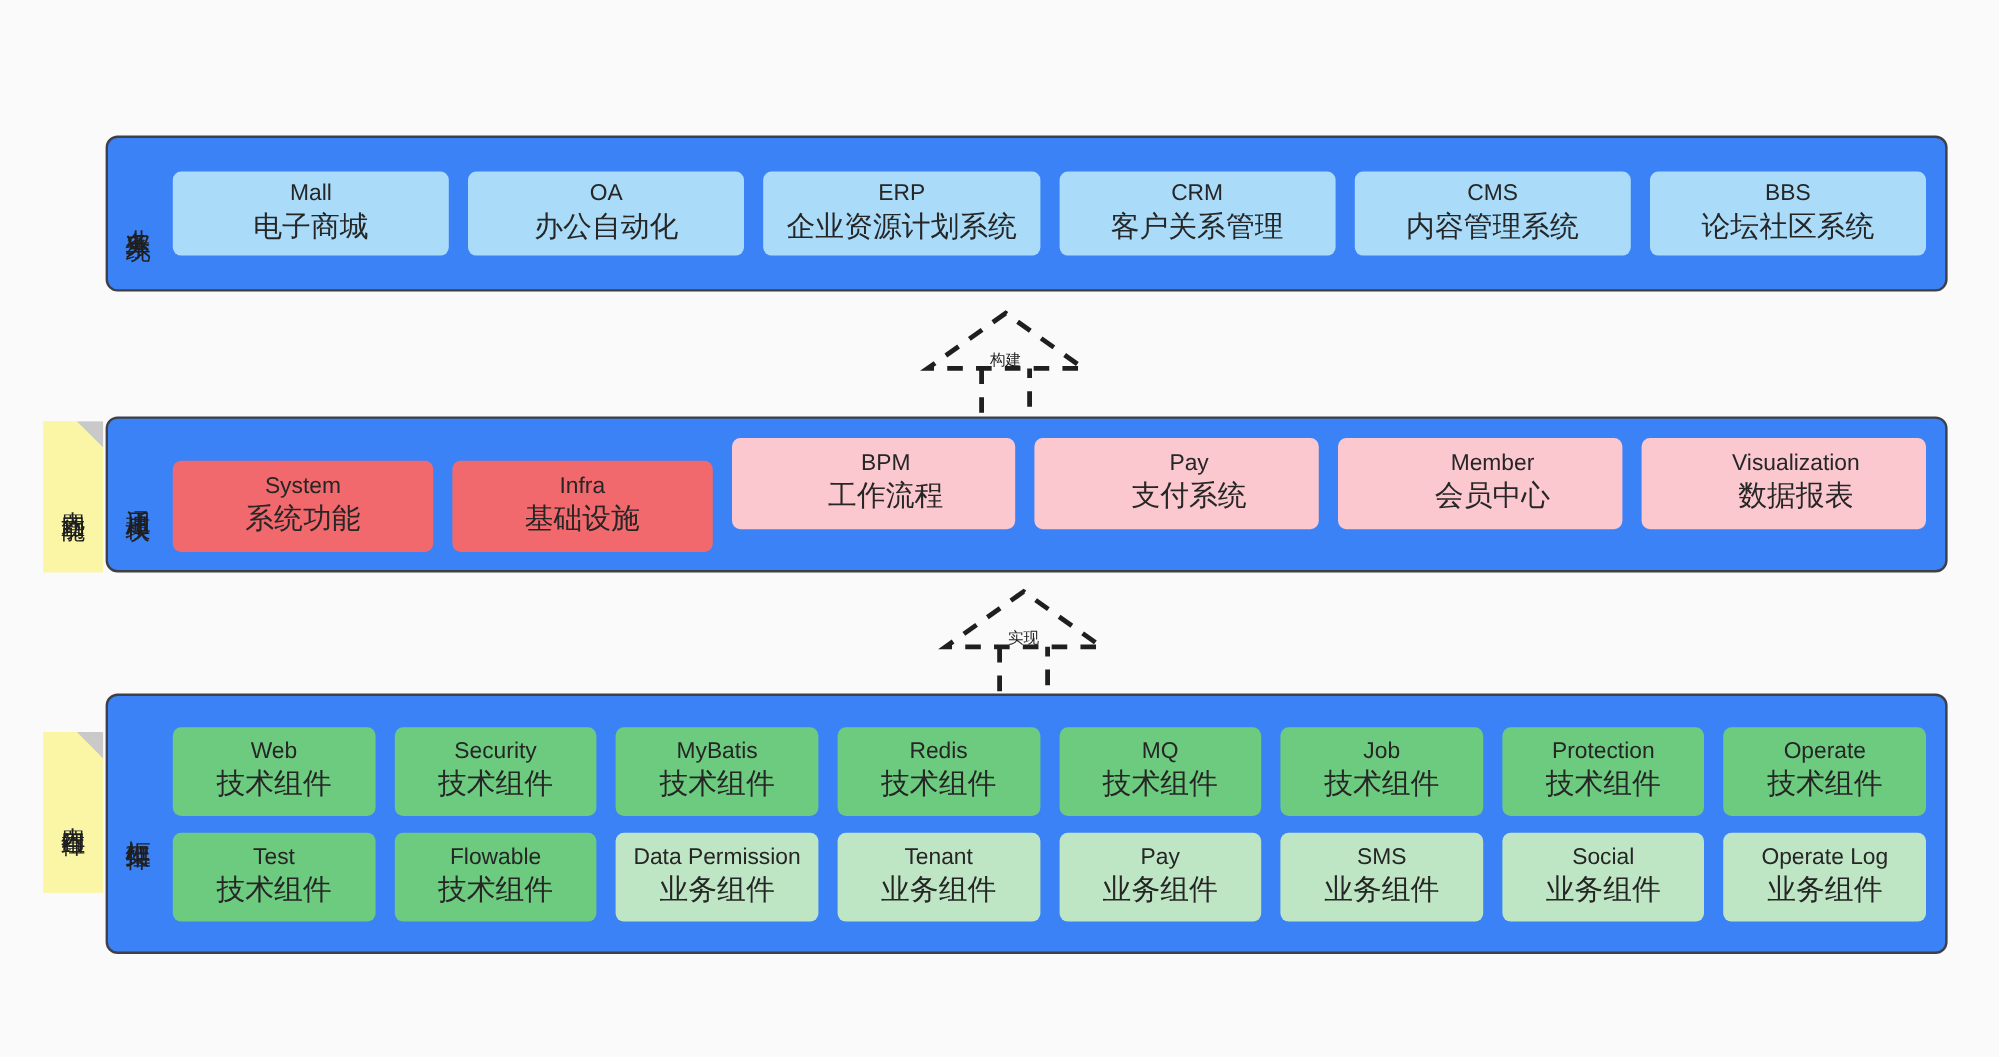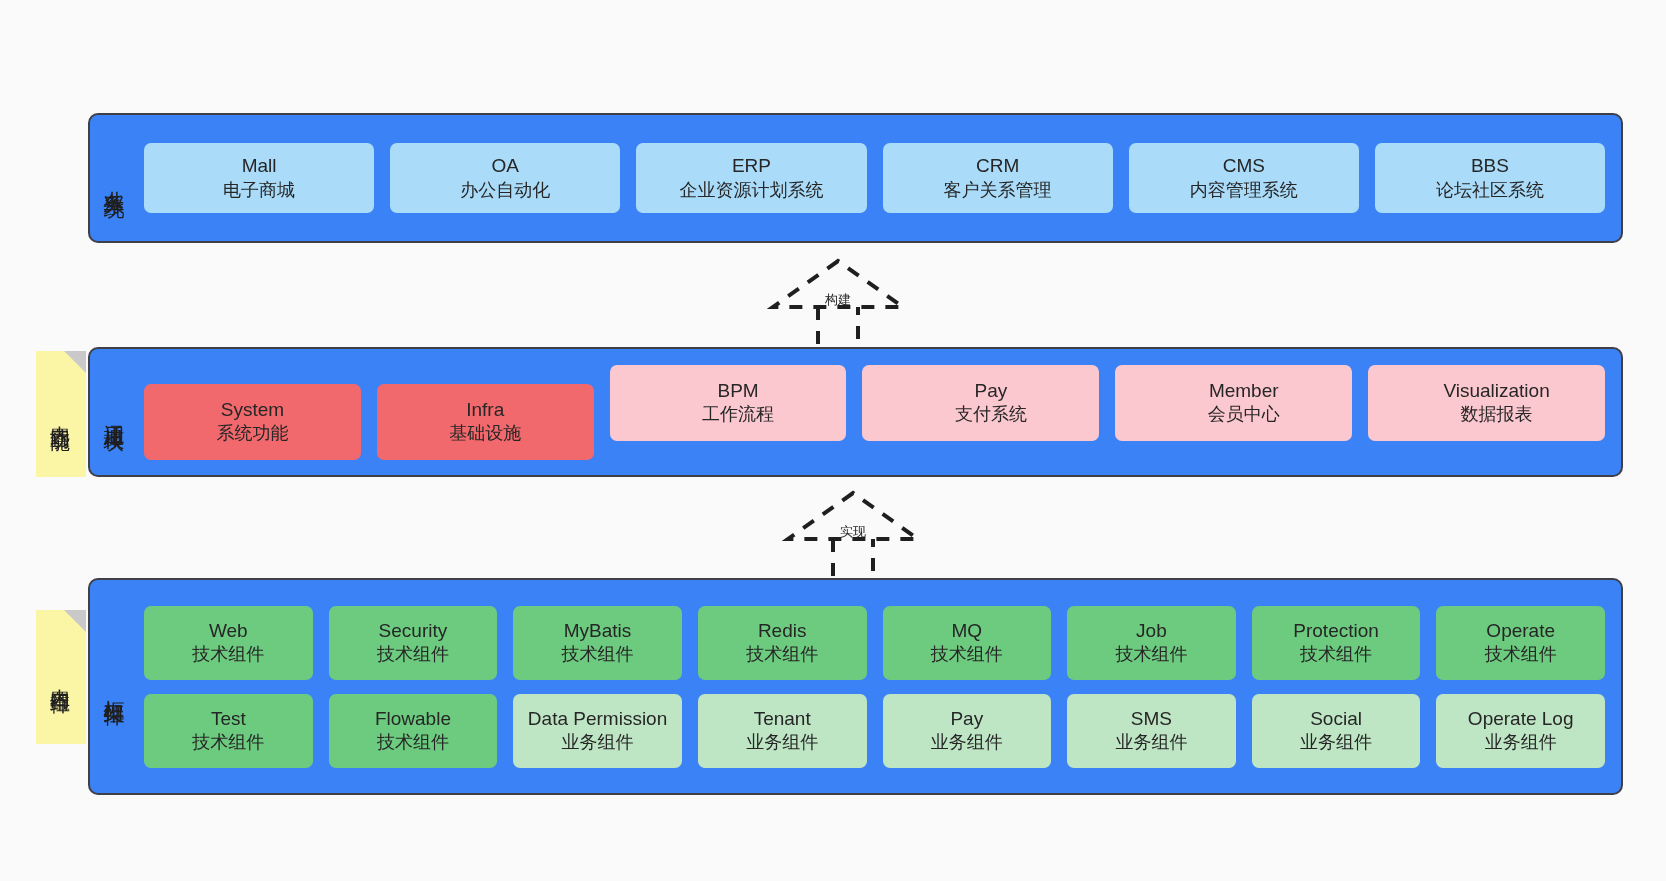--- a/index.html
+++ b/index.html
@@ -58,21 +58,21 @@
     flex-direction:column;
     align-items:center;
     justify-content:center;
     text-align:center;
     line-height:1.28;
     box-sizing:border-box;
     padding:6px 4px;
     user-select:none;
   }
   .cell .en{font-size:19px;color:#262626;}
-  .cell .cn{font-size:18px;color:#262626;}
+  .cell .cn{font-size:24px;color:#262626;}
 
   
   .c-blue      {background:#aadcfa;}
   .c-red       {background:#f2696d;margin-top:19px;}
   .c-pink      {background:#fcc8cf;padding-left:24px;}
   .c-green     {background:#6ccb7f;}
   .c-greenlite {background:#bfe6c4;}
 
   
   #layer-business {left:88px;  top:113px; width:1535px; height:130px;}

